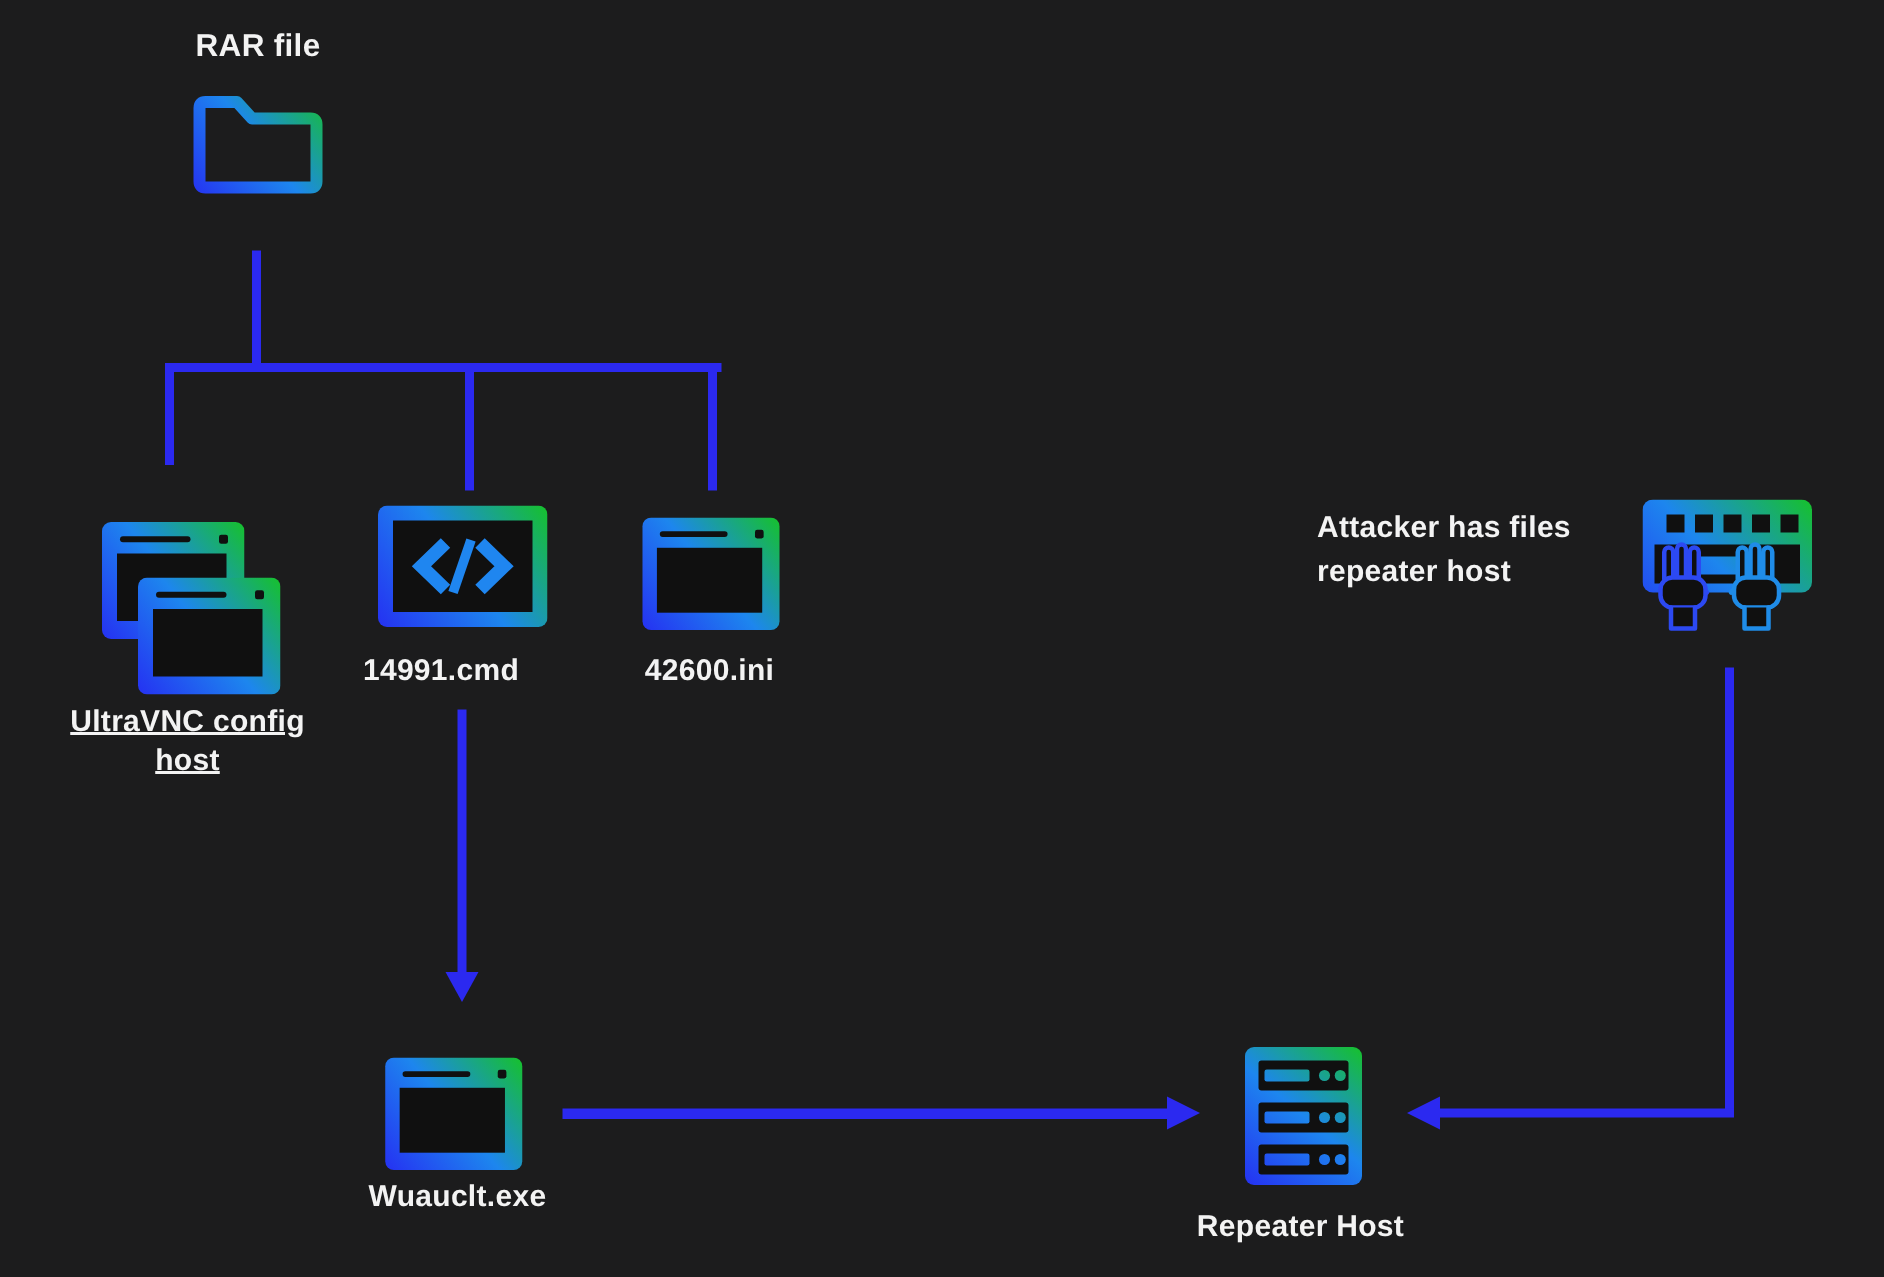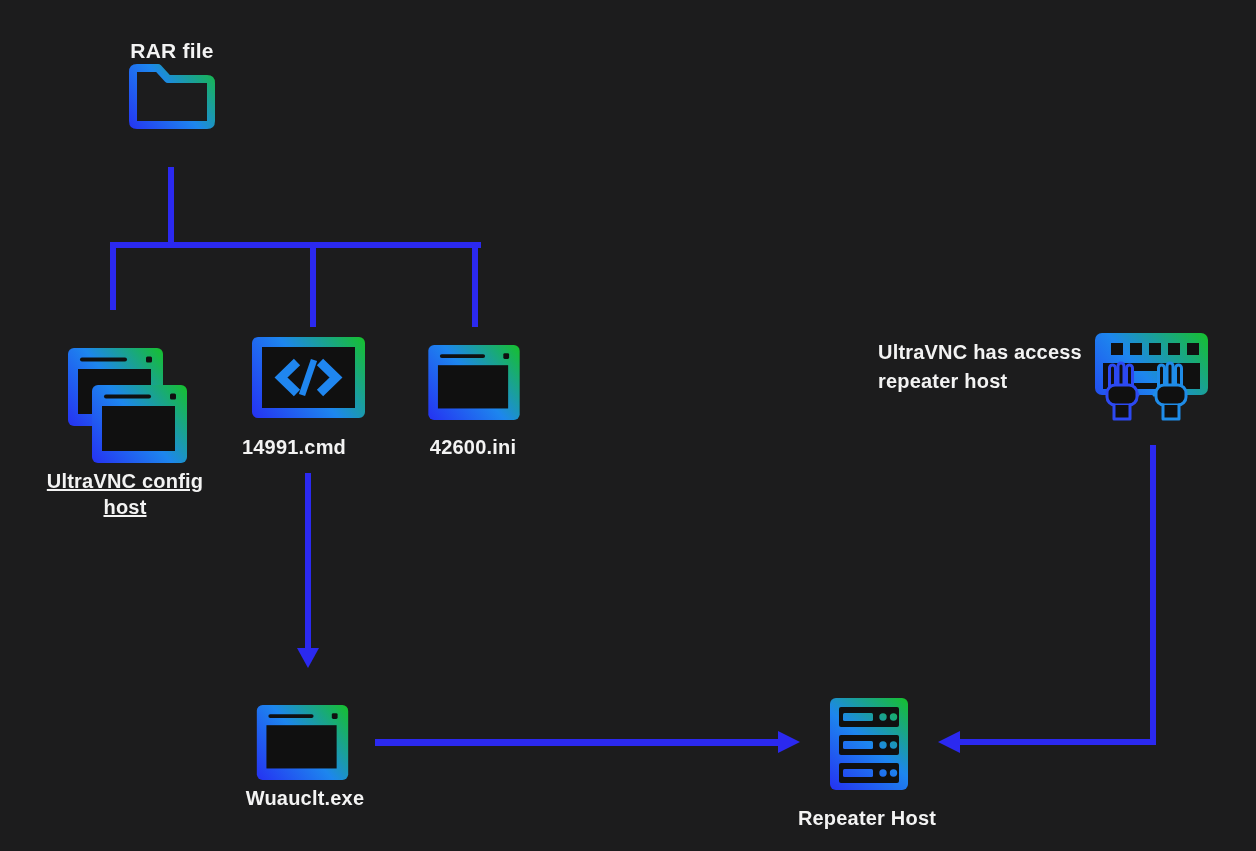--- a/index.html
+++ b/index.html
@@ -24,21 +24,21 @@
   .ah{position:absolute;width:0;height:0;}
   .ah-down{border-left:11px solid transparent;border-right:11px solid transparent;border-top:20px solid var(--connector);}
   .ah-right{border-top:11px solid transparent;border-bottom:11px solid transparent;border-left:22px solid var(--connector);}
   .ah-left{border-top:11px solid transparent;border-bottom:11px solid transparent;border-right:22px solid var(--connector);}
 </style>
 </head>
 <body>
 
 <div class="canvas">
 
-  <div class="lbl" style="left:104px;top:17px;width:136px;font-size:21px;margin-top:20px;">RAR file</div>
+  <div class="lbl" style="left:104px;top:17px;width:136px;font-size:21px;">RAR file</div>
 
   <svg class="icon" style="left:128px;top:60px;" width="88" height="70" viewBox="0 0 88 70">
     <defs>
       <linearGradient id="g-folder" gradientUnits="userSpaceOnUse" x1="0" y1="70" x2="88" y2="0">
         <stop offset="0" stop-color="#2531f2"></stop>
           <stop offset="0.5" stop-color="#1d86ee"></stop>
           <stop offset="1" stop-color="#16c12b"></stop>
       </linearGradient>
     </defs>
     <path d="M5 61 V12 Q5 8 9 8 H30 L40 19 H79 Q83 19 83 23 V61 Q83 65 79 65 H9 Q5 65 5 61 Z" fill="none" stroke="url(#g-folder)" stroke-width="8" stroke-linejoin="round"></path>
@@ -152,21 +152,21 @@
     <rect x="13" y="43" width="30" height="8" rx="1.5" fill="url(#g-srv)"></rect>
     <circle cx="53" cy="47" r="3.7" fill="url(#g-srv)"></circle>
       <circle cx="63.5" cy="47" r="3.7" fill="url(#g-srv)"></circle>
     <rect x="13" y="71" width="30" height="8" rx="1.5" fill="url(#g-srv)"></rect>
     <circle cx="53" cy="75" r="3.7" fill="url(#g-srv)"></circle>
       <circle cx="63.5" cy="75" r="3.7" fill="url(#g-srv)"></circle>
   </svg>
   <div class="lbl" style="left:787px;top:805px;width:160px;">Repeater Host</div>
 
   <div class="lbl left" style="left:878px;top:338px;width:230px;line-height:29px;">
-    <div>UltraVNC has access</div>
+    <div>Attacker has files</div>
     <div>repeater host</div>
   </div>
 
   <svg class="icon" style="left:1095px;top:333px;" width="113" height="100" viewBox="0 0 113 100">
     <defs>
       <linearGradient id="g-kb" gradientUnits="userSpaceOnUse" x1="0" y1="100" x2="113" y2="0">
         <stop offset="0" stop-color="#2531f2"></stop>
           <stop offset="0.5" stop-color="#1d86ee"></stop>
           <stop offset="1" stop-color="#16c12b"></stop>
       </linearGradient>

